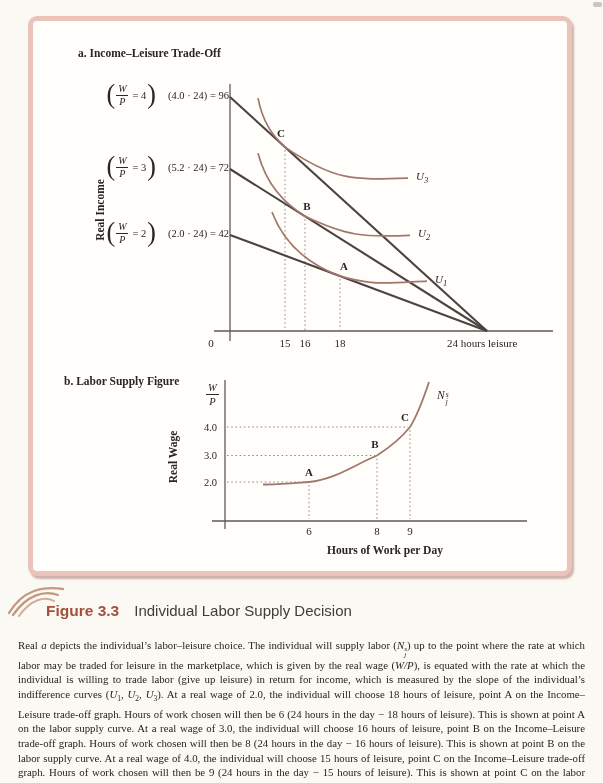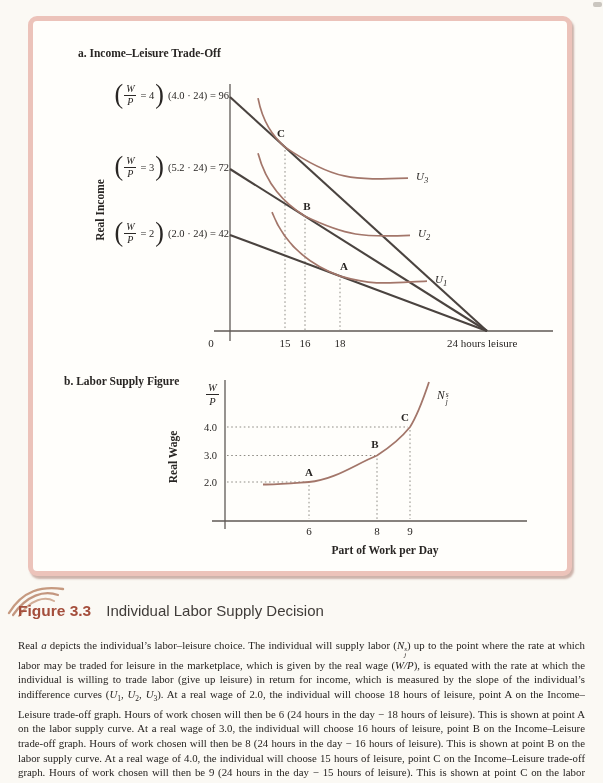--- a/index.html
+++ b/index.html
@@ -26,28 +26,28 @@
   .eqrow{
     position:absolute;right:374px;z-index:3;display:flex;align-items:center;
     font-size:10.5px;color:#292624;white-space:nowrap;
   }
   .paren{font-size:26px;font-weight:300;line-height:1;transform:scaleY(1.05);}
   .frac{display:inline-flex;flex-direction:column;align-items:center;
     font-style:italic;font-size:10px;line-height:1.1;margin:0 1px;}
   .frac .num{border-bottom:0.9px solid #2b2826;padding:0 2px 0.5px 2px;}
   .frac .den{padding-top:0.5px;}
   .eq-val{margin-left:3px;margin-right:1px;}
-  .calc{margin-left:4px;}
+  .calc{margin-left:12px;}
   .wp-axis{position:absolute;left:205px;top:382px;z-index:3;font-size:10.5px;}
   .nlabel{position:absolute;left:437px;top:389px;z-index:3;
     font-style:italic;font-size:11.5px;}
   .supstack{display:inline-flex;flex-direction:column;font-size:7.5px;
     line-height:6.5px;margin-left:1px;transform:translateY(-2px);}
   .cap-head{position:absolute;left:18px;top:602px;z-index:3;
-    font-family:"Liberation Sans",sans-serif;}
+    font-family:"Liberation Sans",sans-serif;padding-left:28px;}
   .fig-label{color:#a44e3c;font-weight:bold;font-size:15.5px;margin-right:15px;}
   .fig-title{color:#403c39;font-size:15px;}
   .flourish{position:absolute;left:7px;top:585px;z-index:2;}
   .cap-body{
     position:absolute;left:18px;top:627px;width:567px;z-index:3;
     font-size:10.8px;line-height:14.6px;text-align:justify;color:#262321;
   }
   .cap-body .it{font-style:italic;}
   .cap-body .sub{vertical-align:sub;font-size:7.5px;}
   .capstack{display:inline-flex;flex-direction:column;font-size:7px;
@@ -144,21 +144,21 @@
 <div class="wp-axis frac">
   <span class="num">W</span>
   <span class="den">P</span>
 </div>
 <div class="nlabel">
   <span>N</span><span class="supstack">
       <span>s</span>
       <span>j</span>
     </span>
 </div>
-<div class="overlay xlabel-b" style="left:285px;top:544px;">Part of Work per Day</div>
+<div class="overlay xlabel-b" style="left:285px;top:544px;">Hours of Work per Day</div>
 
 <svg class="flourish" width="58" height="32" viewBox="0 0 58 32">
   <path d="M2,28 C16,5 35,1 56,4" fill="none" stroke="#c08f73" stroke-width="2.4" stroke-linecap="round" opacity="0.9"></path>
   <path d="M6,30 C20,10 37,5 51,10" fill="none" stroke="#b9856a" stroke-width="2.2" stroke-linecap="round" opacity="0.85"></path>
   <path d="M12,31 C24,14 38,11 47,16" fill="none" stroke="#c79a7f" stroke-width="2" stroke-linecap="round" opacity="0.8"></path>
 </svg>
 <div class="cap-head">
   <span class="fig-label">Figure 3.3</span><span class="fig-title">Individual Labor Supply Decision</span>
 </div>
 <p class="cap-body"><span>Real </span><span class="it">a</span><span> depicts the individual’s labor–leisure choice. The individual will supply labor (</span><span class="it">N</span><span class="capstack">

